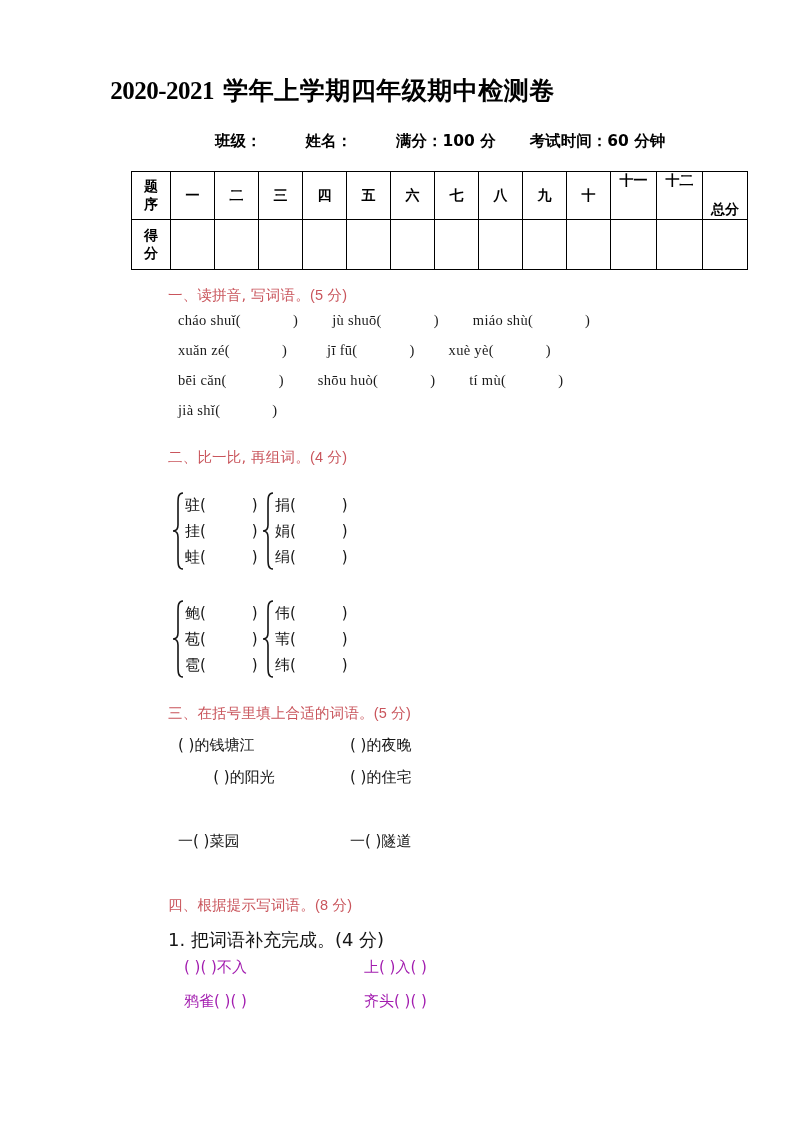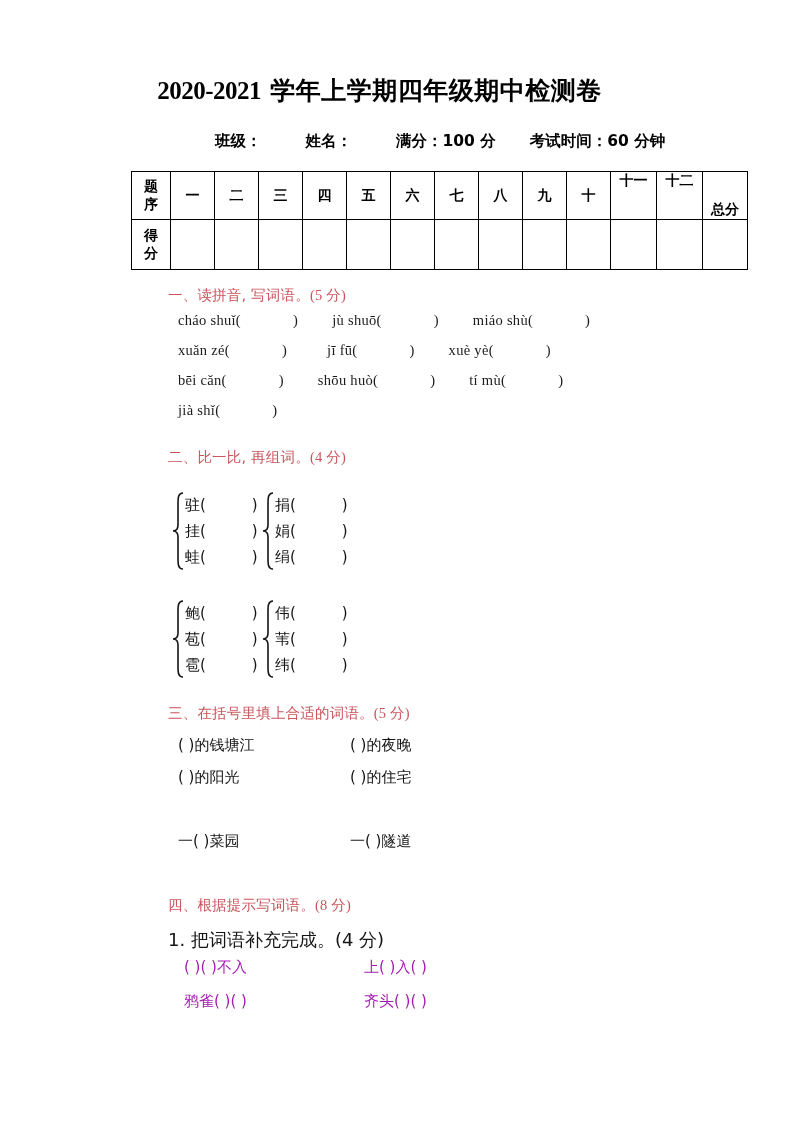--- a/index.html
+++ b/index.html
@@ -29,21 +29,20 @@
     left: 0;
     top: 74px;
     width: 665px;
     text-align: center;
     font-family: "DejaVu Sans", sans-serif;
     font-weight: bold;
     font-size: 25px;
     letter-spacing: 0.5px;
     color: #000;
     white-space: nowrap;
-    padding-left: 47px;
   }
   .title .ttl-num {
     font-family: "Liberation Serif", serif;
     font-weight: bold;
     letter-spacing: -0.5px;
   }
 
   
   .infoline {
     position: absolute;
@@ -103,21 +102,21 @@
   .sec-head {
     position: absolute;
     left: 168px;
     font-family: "DejaVu Sans", sans-serif;
     font-size: 14.5px;
     color: #c9555c;
     white-space: nowrap;
     letter-spacing: 0.2px;
   }
   .sec-head .pts {
-    font-family: Liberation Serif, serif;
+    font-family: Liberation Sans, sans-serif;
     text-align: center;
   }
 
   
   .crow {
     position: absolute;
     white-space: nowrap;
     color: #1a1a1a;
   }
   .pinyin-row {
@@ -317,21 +316,21 @@
       <div class="bi"><span>苇(</span><span class="gap"></span>)</div>
       <div class="bi"><span>纬(</span><span class="gap"></span>)</div>
     </div>
   </div>
 
   <div class="sec-head" style="top:704px;"><span>三、在括号里填上合适的词语。</span><span class="pts">(5 分)</span></div>
 
   <div class="pair-row" style="top:736px;">
     <span class="colA">(        )的钱塘江</span><span class="sp-s"></span><span class="colB">(        )的夜晚</span>
   </div>
-  <div class="pair-row" style="top:768px;">
+  <div class="pair-row" style="top:768px;text-align:center;">
     <span class="colA">(        )的阳光</span><span class="sp-s"></span><span class="colB">(        )的住宅</span>
   </div>
   <div class="pair-row" style="top:832px;">
     <span class="colA">一(        )菜园</span><span class="sp-s"></span><span class="colB">一(        )隧道</span>
   </div>
 
   <div class="sec-head" style="top:896px;"><span>四、根据提示写词语。</span><span class="pts">(8 分)</span></div>
 
   <div class="subhead" style="top:928px;">1. 把词语补充完成。(4 分)</div>
 

